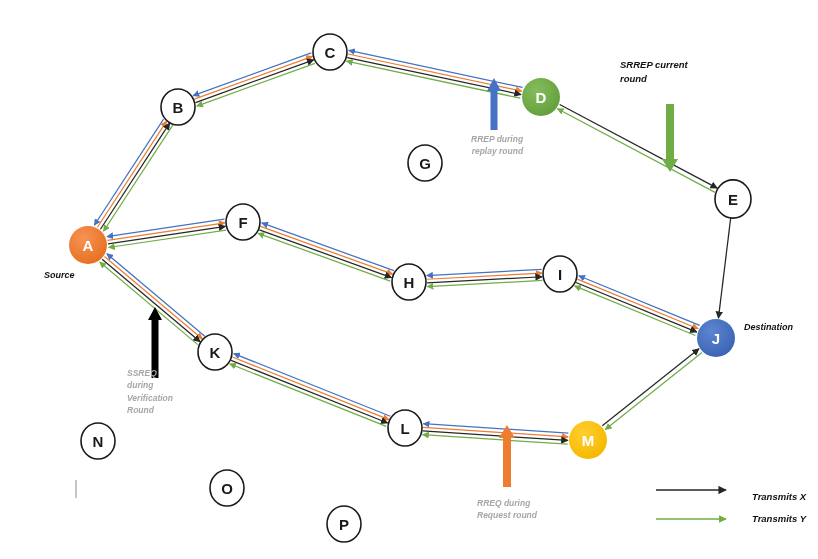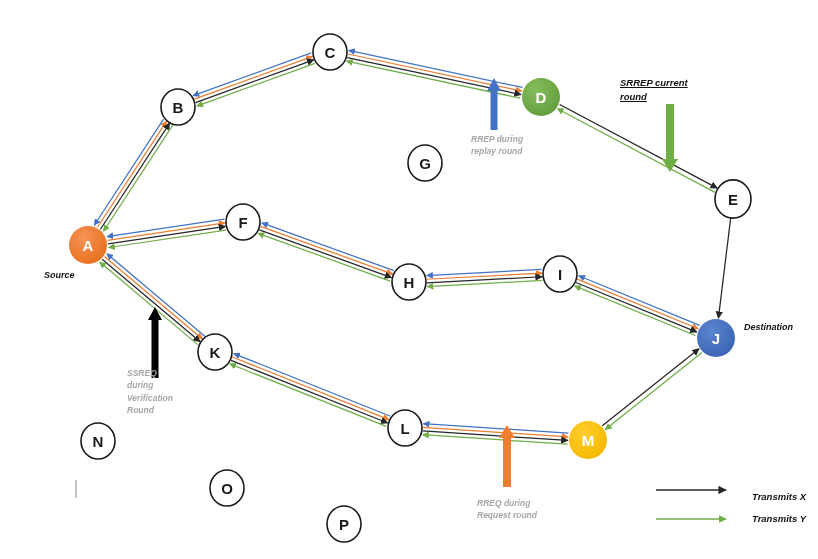--- a/index.html
+++ b/index.html
@@ -182,23 +182,23 @@
     <g id="legend-layer">
         <line x1="656" y1="490" x2="726" y2="490" stroke="#262626" stroke-width="1.4" marker-end="url(#ah-black)"></line>
         <line x1="656" y1="519" x2="726" y2="519" stroke="#70AD47" stroke-width="1.4" marker-end="url(#ah-green)"></line>
       </g>
     <g id="tick-layer">
         <line x1="76" y1="480" x2="76" y2="498" stroke="#8a8a8a" stroke-width="1"></line>
       </g>
   </svg>
 
   <div id="ann-layer">
-      <div class="ann gray" style="left: 471px; top: 133px;">RREP during
+      <div class="ann gray" style="left: 471px; top: 133px; text-align: right;">RREP during
 replay round</div>
-      <div class="ann black" style="left: 620px; top: 76px; text-decoration: underline;">SRREP current
+      <div class="ann black" style="left: 620px; top: 58px;">SRREP current
 round</div>
       <div class="ann gray" style="left: 127px; top: 367px;">SSREQ
 during
 Verification
 Round</div>
       <div class="ann gray" style="left: 477px; top: 497px;">RREQ during
 Request round</div>
     </div>
   <div id="role-layer">
       <div class="role" style="left: 44px; top: 270px;">Source</div>

